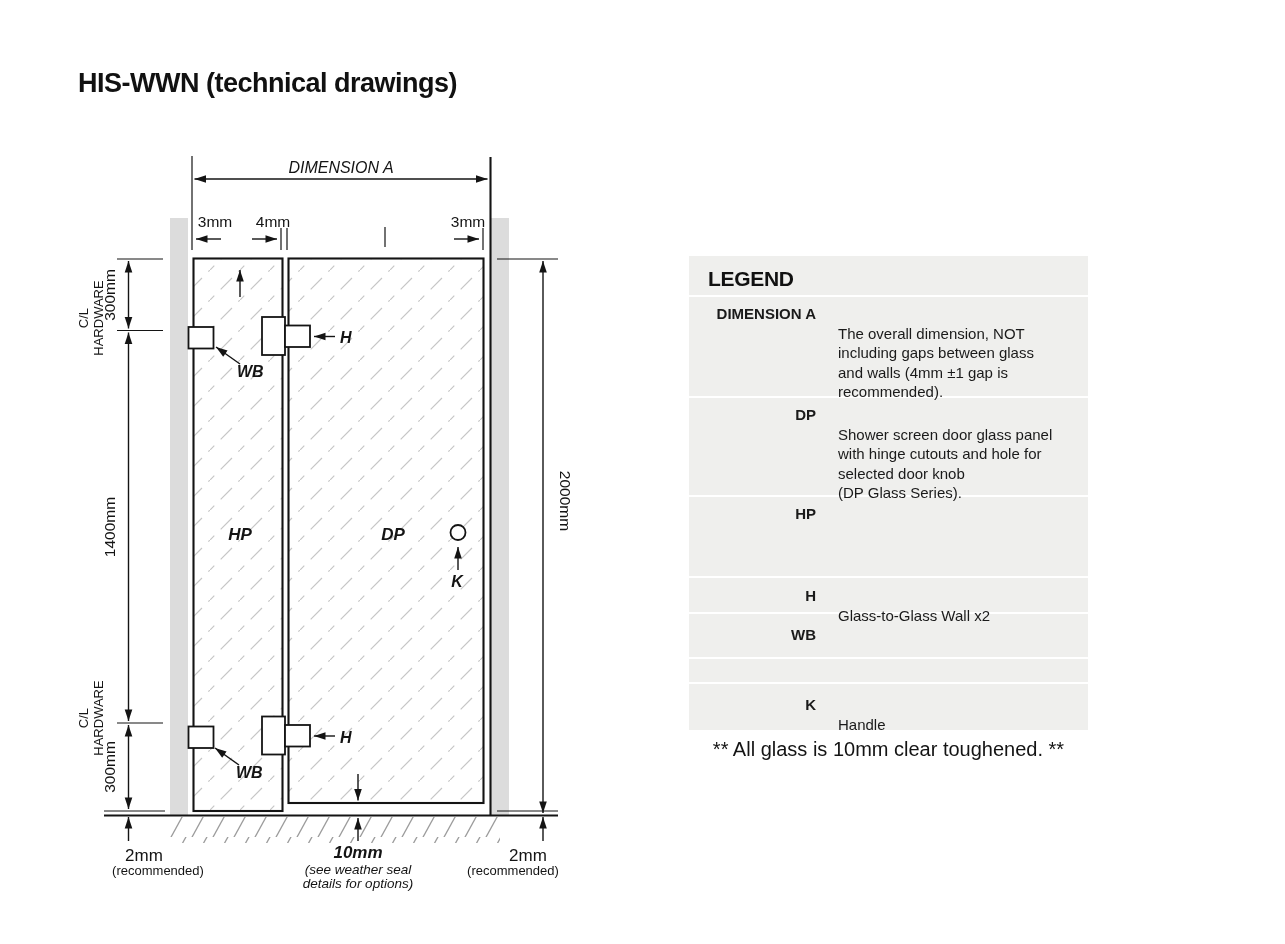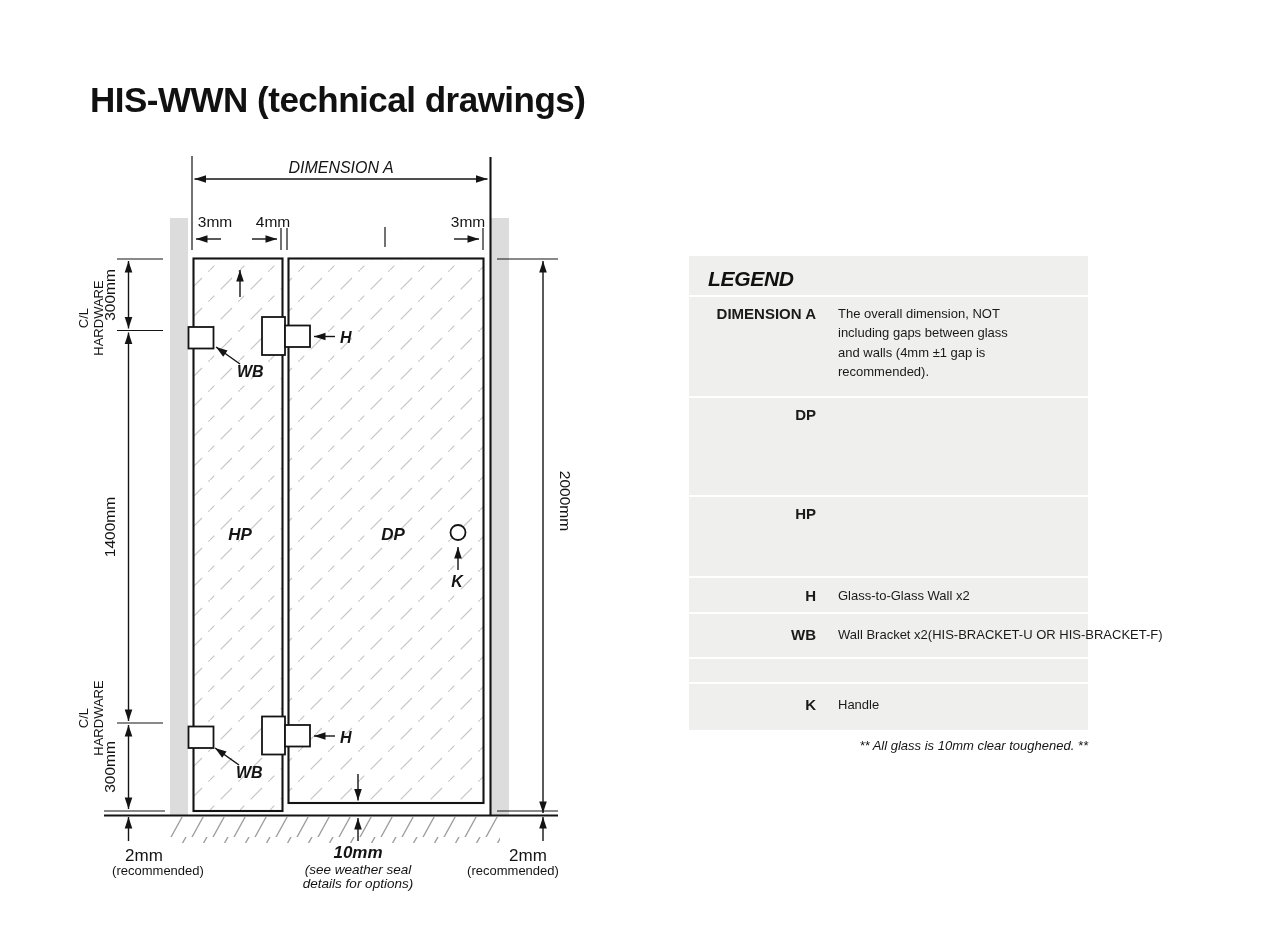--- a/index.html
+++ b/index.html
@@ -2,22 +2,22 @@
 <html><head>
 <meta charset="utf-8">
 <style>
   html,body{margin:0;padding:0;background:#ffffff;}
   #stage{
     position:relative;width:1285px;height:944px;background:#ffffff;overflow:hidden;
     font-family:"Liberation Sans", sans-serif;color:#1a1a1a;
   }
   
   #page-title{
-    position:absolute;left:78px;top:68px;margin:12px;
-    font-size:35px;font-weight:bold;letter-spacing:-0.5px;color:#111;
+    position:absolute;left:78px;top:68px;margin:0;
+    font-size:27px;font-weight:bold;letter-spacing:-0.5px;color:#111;
   }
   
   #drawing-svg{position:absolute;left:60px;top:140px;}
   .dln{stroke:#141414;stroke-width:1.4;fill:none;}
   .thin{stroke:#141414;stroke-width:1.2;fill:none;}
   .edge{stroke:#141414;stroke-width:2.1;fill:none;}
   .hw{fill:#ffffff;stroke:#141414;stroke-width:1.8;}
   .dtxt{font-family:"Liberation Sans",sans-serif;font-size:15.5px;fill:#141414;}
   .dtxt-sm{font-family:"Liberation Sans",sans-serif;font-size:13px;fill:#141414;}
   .dtxt-it{font-family:"Liberation Sans",sans-serif;font-size:16px;font-style:italic;fill:#141414;}
@@ -28,34 +28,34 @@
   .bn{font-family:"Liberation Sans",sans-serif;font-size:13px;fill:#141414;}
   .bn-it{font-family:"Liberation Sans",sans-serif;font-size:13.5px;font-style:italic;fill:#141414;}
   
   #legend{
     position:absolute;left:689px;top:256px;width:399px;height:474px;
     background:#efefed;box-sizing:border-box;
   }
   .lrow{display:flex;box-sizing:border-box;border-bottom:2px solid #ffffff;}
   .lrow:last-child{border-bottom:none;}
   .lrow .term{width:127px;text-align:right;font-weight:bold;font-size:15px;line-height:19.4px;flex:none;}
-  .lrow .desc{margin-left:22px;font-size:13px;line-height:19.4px;white-space:pre-line;}
+  .lrow .desc{margin-left:22px;font-size:15px;line-height:19.4px;white-space:pre-line;margin-top:20px;}
   .lrow .desc.nowrap{white-space:nowrap;}
   #legend-title-row{height:41px;padding:11px 0 0 19px;}
-  #legend-title{font-size:21px;font-weight:bold;letter-spacing:-0.3px;color:#111;margin:0;font-style:italic;}
+  #legend-title{font-size:21px;font-weight:bold;letter-spacing:-0.3px;color:#111;margin:0;}
   .r-dima{height:101px;padding-top:7px;}
   .r-dp{height:99px;padding-top:7px;}
   .r-hp{height:81px;padding-top:7px;}
   .r-h{height:36px;padding-top:8px;}
   .r-wb{height:45px;padding-top:11px;}
   .r-empty{height:25px;}
   .r-k{height:46px;padding-top:11px;}
   #legend-footnote{
-    position:absolute;left:689px;top:738px;width:399px;text-align:right;
-    font-size:13px;font-style:italic;color:#141414;
+    position:absolute;left:689px;top:738px;width:399px;text-align:center;
+    font-size:20px;color:#141414;
   }
 </style>
 </head>
 <body>
 
 <div id="stage">
 
   <h1 id="page-title">HIS-WWN (technical drawings)</h1>
 
   <svg id="drawing-svg" width="540" height="770" viewBox="60 140 540 770" xmlns="http://www.w3.org/2000/svg">
@@ -190,31 +190,34 @@
     </div>
     <div class="lrow r-dima">
       <div class="term">DIMENSION A</div>
       <div class="desc">The overall dimension, NOT
 including gaps between glass
 and walls (4mm ±1 gap is
 recommended).</div>
     </div>
     <div class="lrow r-dp">
       <div class="term">DP</div>
+      <div class="desc">Shower screen door glass panel
+with hinge cutouts and hole for
+selected door knob
+(DP Glass Series).</div>
     </div>
     <div class="lrow r-hp">
       <div class="term">HP</div>
     </div>
     <div class="lrow r-h">
       <div class="term">H</div>
       <div class="desc">Glass-to-Glass Wall x2</div>
     </div>
     <div class="lrow r-wb">
       <div class="term">WB</div>
-      <div class="desc nowrap">Wall Bracket x2(HIS-BRACKET-U OR HIS-BRACKET-F)</div>
     </div>
     <div class="lrow r-empty"></div>
     <div class="lrow r-k">
       <div class="term">K</div>
       <div class="desc">Handle</div>
     </div>
   </div>
 
   <div id="legend-footnote">** All glass is 10mm clear toughened. **</div>
 

